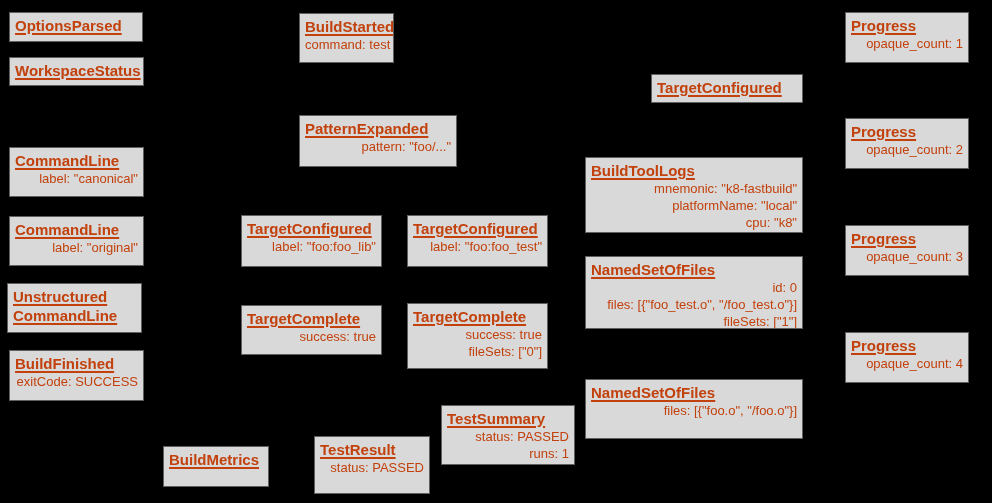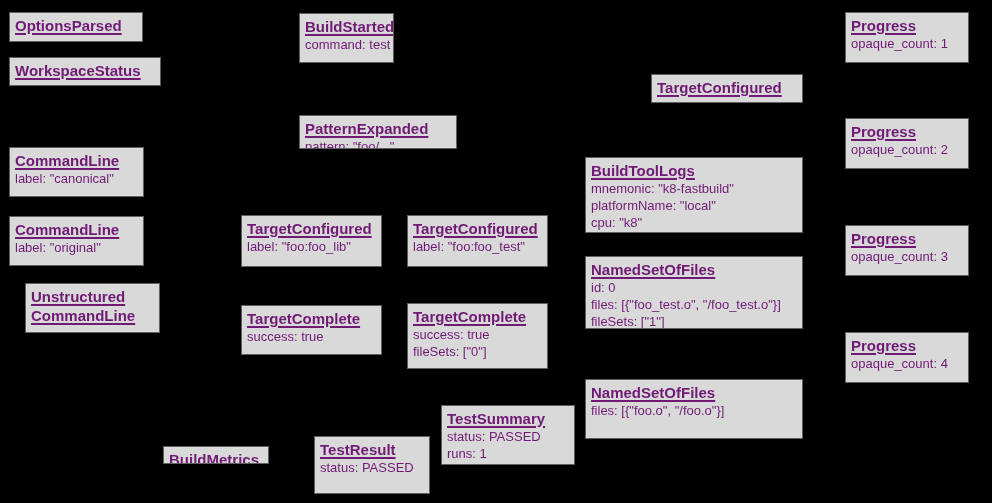--- a/index.html
+++ b/index.html
@@ -18,78 +18,83 @@
     position: relative;
     width: 992px;
     height: 503px;
     background: #000000;
   }
   .node {
     position: absolute;
     box-sizing: border-box;
     background: #d9d9d9;
     border: 1px solid #5f5f5f;
-    color: #701a75;
+    color: #c2410c;
     padding: 3px 5px 0 5px;
     overflow: hidden;
   }
   .node-title {
     font-size: 15px;
     line-height: 19px;
     font-weight: bold;
     text-decoration: underline;
     text-decoration-thickness: 2px;
     text-underline-offset: 2px;
   }
   .node-line {
     font-size: 13px;
     line-height: 17px;
     white-space: nowrap;
+    text-align: right;
   }
 </style>
 </head>
 <body>
 
 <div class="canvas">
 
   <div class="node" style="left:9px;top:12px;width:134px;height:30px">
     <div class="node-title">OptionsParsed</div>
   </div>
 
-  <div class="node" style="left:9px;top:57px;width:152px;height:29px">
+  <div class="node" style="left:9px;top:57px;width:135px;height:29px">
     <div class="node-title">WorkspaceStatus</div>
   </div>
 
 
   <div class="node" style="left:9px;top:147px;width:135px;height:50px">
     <div class="node-title">CommandLine</div>
     <div class="node-line">label: "canonical"</div>
   </div>
 
   <div class="node" style="left:9px;top:216px;width:135px;height:50px">
     <div class="node-title">CommandLine</div>
     <div class="node-line">label: "original"</div>
   </div>
 
-  <div class="node" style="left:25px;top:283px;width:135px;height:50px">
+  <div class="node" style="left:7px;top:283px;width:135px;height:50px">
     <div class="node-title">Unstructured CommandLine</div>
   </div>
 
+  <div class="node" style="left:9px;top:350px;width:135px;height:51px">
+    <div class="node-title">BuildFinished</div>
+    <div class="node-line">exitCode: SUCCESS</div>
+  </div>
 
 
-  <div class="node" style="left:163px;top:446px;width:106px;height:18px">
+  <div class="node" style="left:163px;top:446px;width:106px;height:41px">
     <div class="node-title">BuildMetrics</div>
   </div>
 
   <div class="node" style="left:299px;top:13px;width:95px;height:50px">
     <div class="node-title">BuildStarted</div>
     <div class="node-line">command: test</div>
   </div>
 
-  <div class="node" style="left:299px;top:115px;width:158px;height:34px">
+  <div class="node" style="left:299px;top:115px;width:158px;height:52px">
     <div class="node-title">PatternExpanded</div>
     <div class="node-line">pattern: "foo/..."</div>
   </div>
 
   <div class="node" style="left:241px;top:215px;width:141px;height:52px">
     <div class="node-title">TargetConfigured</div>
     <div class="node-line">label: "foo:foo_lib"</div>
   </div>
 
   <div class="node" style="left:407px;top:215px;width:141px;height:52px">

